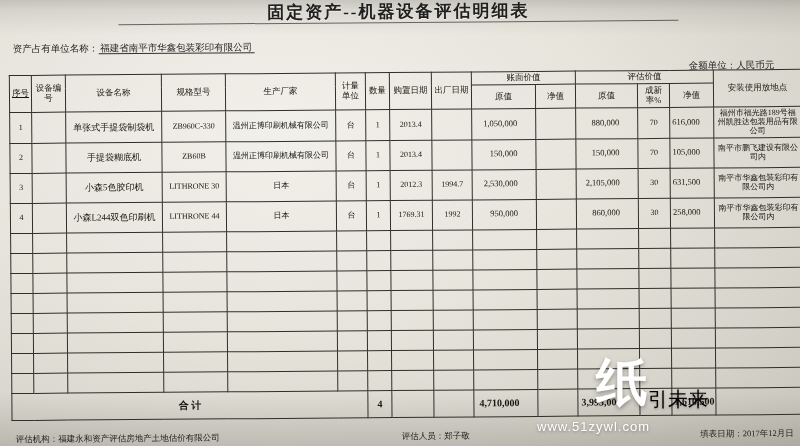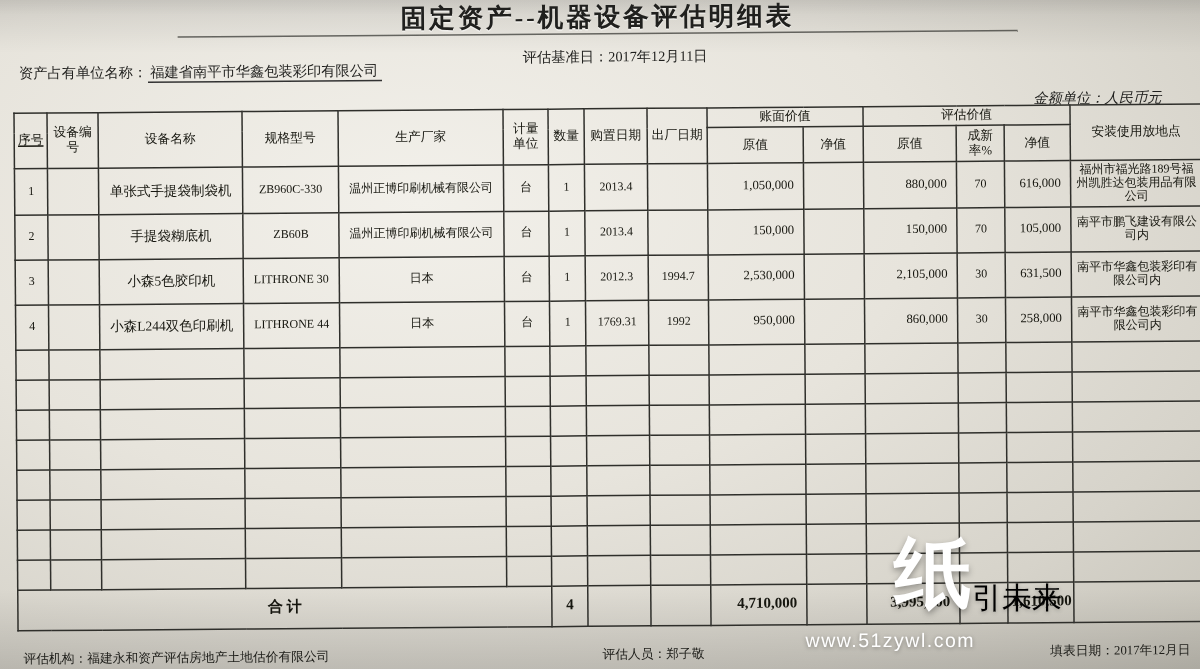--- a/index.html
+++ b/index.html
@@ -35,21 +35,21 @@
   .title-rule{
     position:absolute;top:22px;left:120px;width:560px;height:1px;
     background:#3a3a36;opacity:.75;
   }
   
   .hdr{
     position:absolute;font-size:9.5px;color:#1f1f1d;white-space:nowrap;
   }
   .hdr.owner{top:40px;left:14px;}
   .hdr.base{top:32px;left:350px;}
-  .hdr.unit{top:62px;left:690px;font-style:italic;}
+  .hdr.unit{top:62px;left:690px;}
   .underline{
     border-bottom:1px solid #333;padding:0 2px;
   }
   
   table{
     position:absolute;top:72px;left:10px;
     width:780px;
     border-collapse:collapse;
     table-layout:fixed;
     font-size:8px;
@@ -62,21 +62,21 @@
     vertical-align:middle;
     line-height:1.15;
     font-weight:normal;
     background:transparent;
   }
   thead th{font-size:8.5px;}
   .tall{height:34px;text-decoration:underline;}
   .row{height:30px;}
   .blankrow{height:20px;}
   .money{font-family:"Liberation Serif",serif;font-size:8.5px;}
-  td.num{text-align:right;padding-right:6px;}
+  td.num{text-align:right;padding-right:18px;}
   .name{font-size:9px;text-align:center;}
   .total td{height:24px;font-size:10px;font-weight:bold;}
   
   .foot{
     position:absolute;bottom:3px;font-size:8.5px;color:#1c1c18;white-space:nowrap;
   }
   .foot.f1{left:14px;}
   .foot.f2{left:400px;}
   .foot.f3{right:8px;}
   
@@ -115,23 +115,20 @@
 
 <div class="sheet">
 
   <div class="title">固定资产--机器设备评估明细表</div>
   <div class="title-rule"></div>
 
   <div class="hdr owner">
     <span>资产占有单位名称：</span><span class="underline">福建省南平市华鑫包装彩印有限公司</span>
   </div>
 
-  <div class="hdr base">
-    <span>评估基准日：</span><span>2017年12月11日</span>
-  </div>
 
   <div class="hdr unit">金额单位：人民币元</div>
 
   <table>
     <colgroup>
       <col style="width:22px">
         <col style="width:34px">
         <col style="width:96px">
       <col style="width:64px">
         <col style="width:110px">

